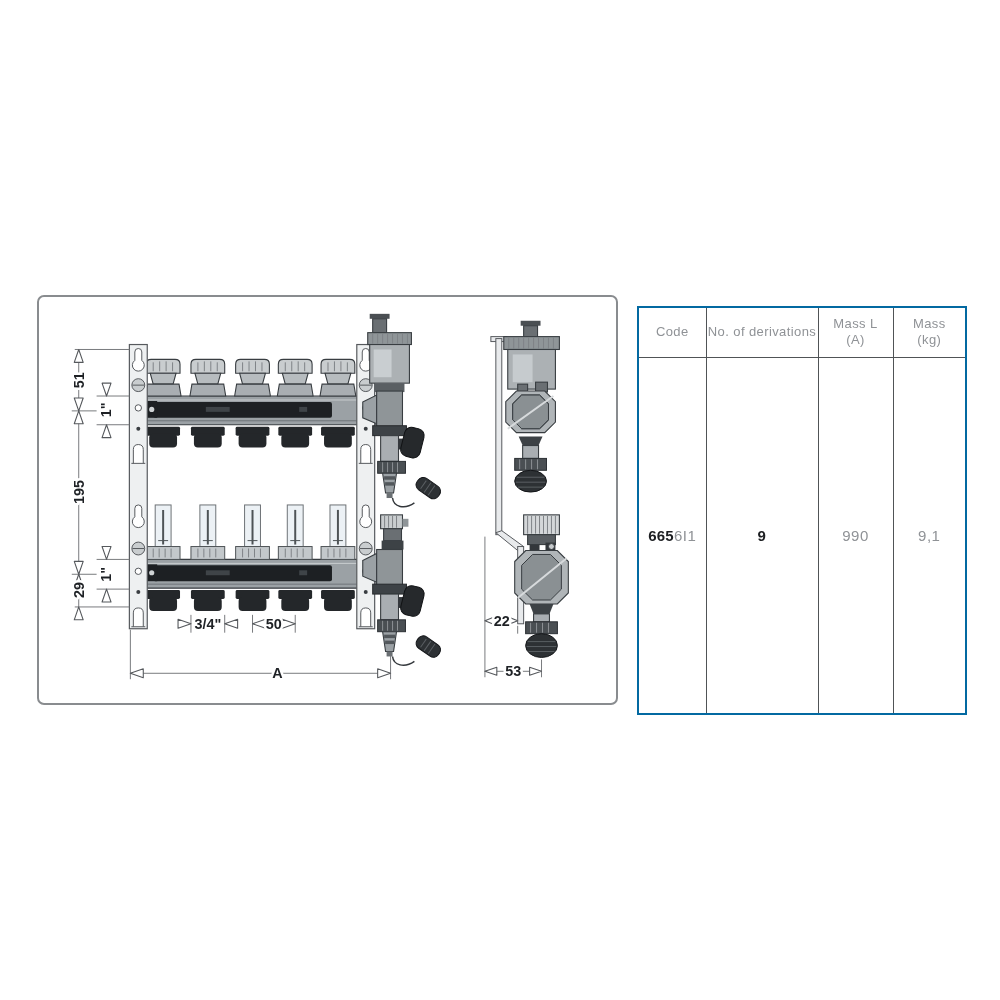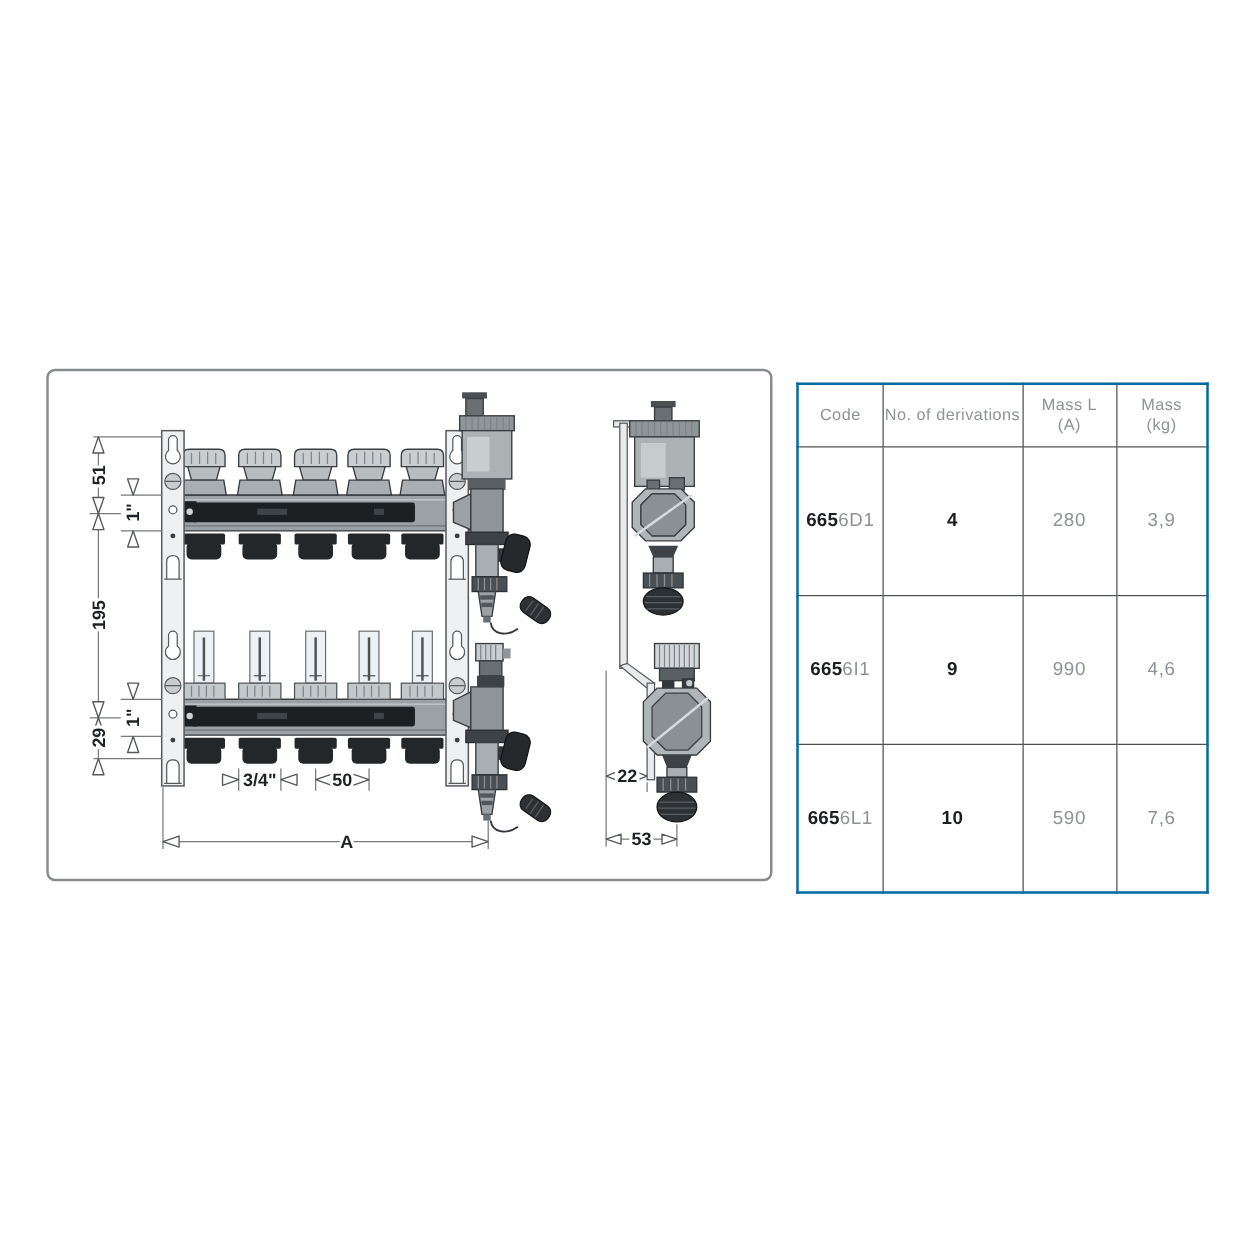--- a/index.html
+++ b/index.html
@@ -353,32 +353,20 @@
     <thead>
       <tr>
         <th>Code</th>
         <th>No. of derivations</th>
         <th><span>Mass L</span><br><span>(A)</span></th>
         <th><span>Mass</span><br><span>(kg)</span></th>
       </tr>
     </thead>
     <tbody>
       <tr>
-        <td class="code"><b>665</b><span>6D1</span></td>
-        <td class="deriv">4</td>
-        <td>280</td>
-        <td>3,9</td>
-      </tr>
-      <tr>
         <td class="code"><b>665</b><span>6I1</span></td>
         <td class="deriv">9</td>
         <td>990</td>
-        <td>4,6</td>
-      </tr>
-      <tr>
-        <td class="code"><b>665</b><span>6L1</span></td>
-        <td class="deriv">10</td>
-        <td>590</td>
-        <td>7,6</td>
+        <td>9,1</td>
       </tr>
     </tbody>
   </table>
 </div>
 
 </body></html>

